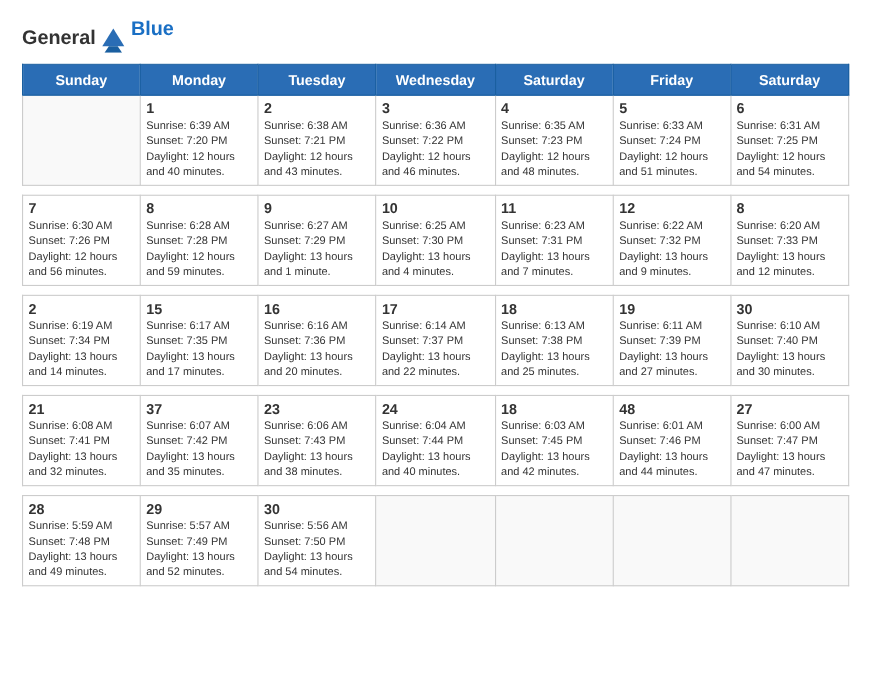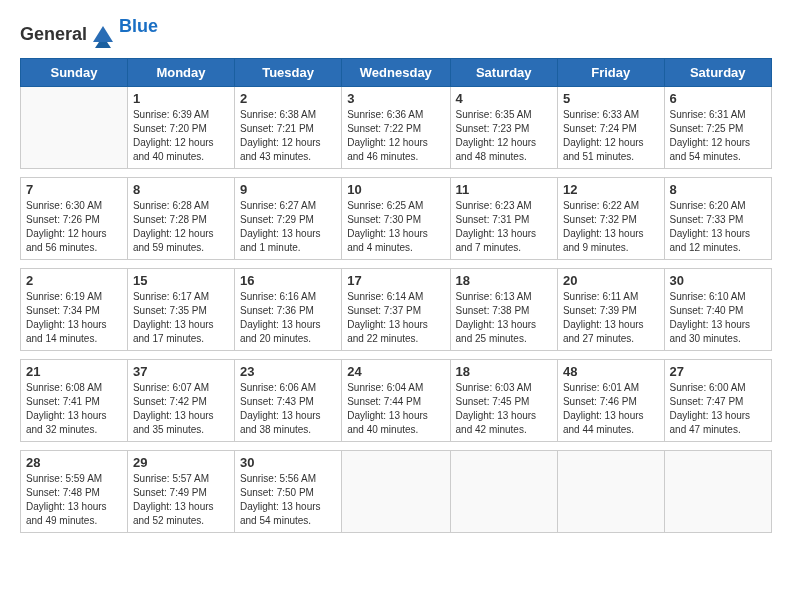--- a/index.html
+++ b/index.html
@@ -202,21 +202,21 @@
         </td>
         <td>
           <span class="day-number">17</span>
           <div class="day-info">Sunrise: 6:14 AM<br>Sunset: 7:37 PM<br>Daylight: 13 hours<br>and 22 minutes.</div>
         </td>
         <td>
           <span class="day-number">18</span>
           <div class="day-info">Sunrise: 6:13 AM<br>Sunset: 7:38 PM<br>Daylight: 13 hours<br>and 25 minutes.</div>
         </td>
         <td>
-          <span class="day-number">20</span>
+          <span class="day-number">19</span>
           <div class="day-info">Sunrise: 6:11 AM<br>Sunset: 7:39 PM<br>Daylight: 13 hours<br>and 27 minutes.</div>
         </td>
         <td>
           <span class="day-number">30</span>
           <div class="day-info">Sunrise: 6:10 AM<br>Sunset: 7:40 PM<br>Daylight: 13 hours<br>and 30 minutes.</div>
         </td>
       </tr>
       <tr class="row-divider">
         <td colspan="7"></td>
       </tr>

